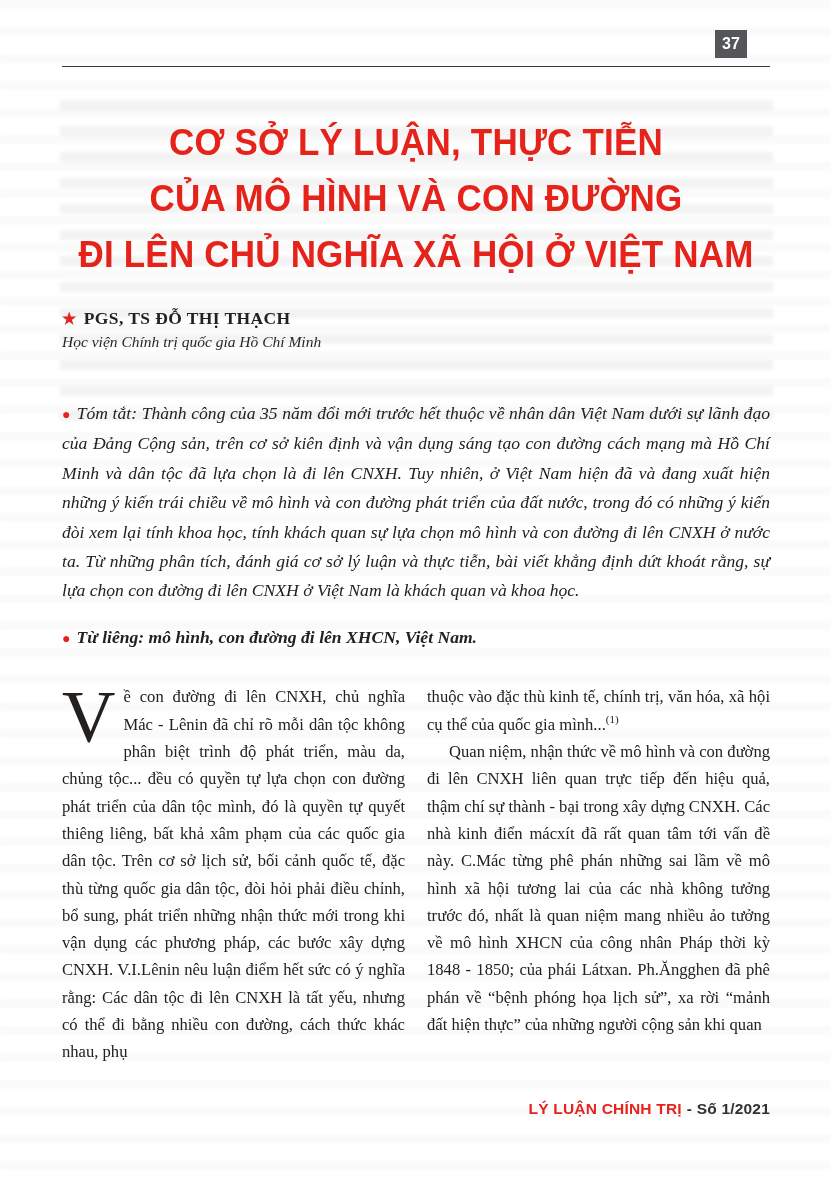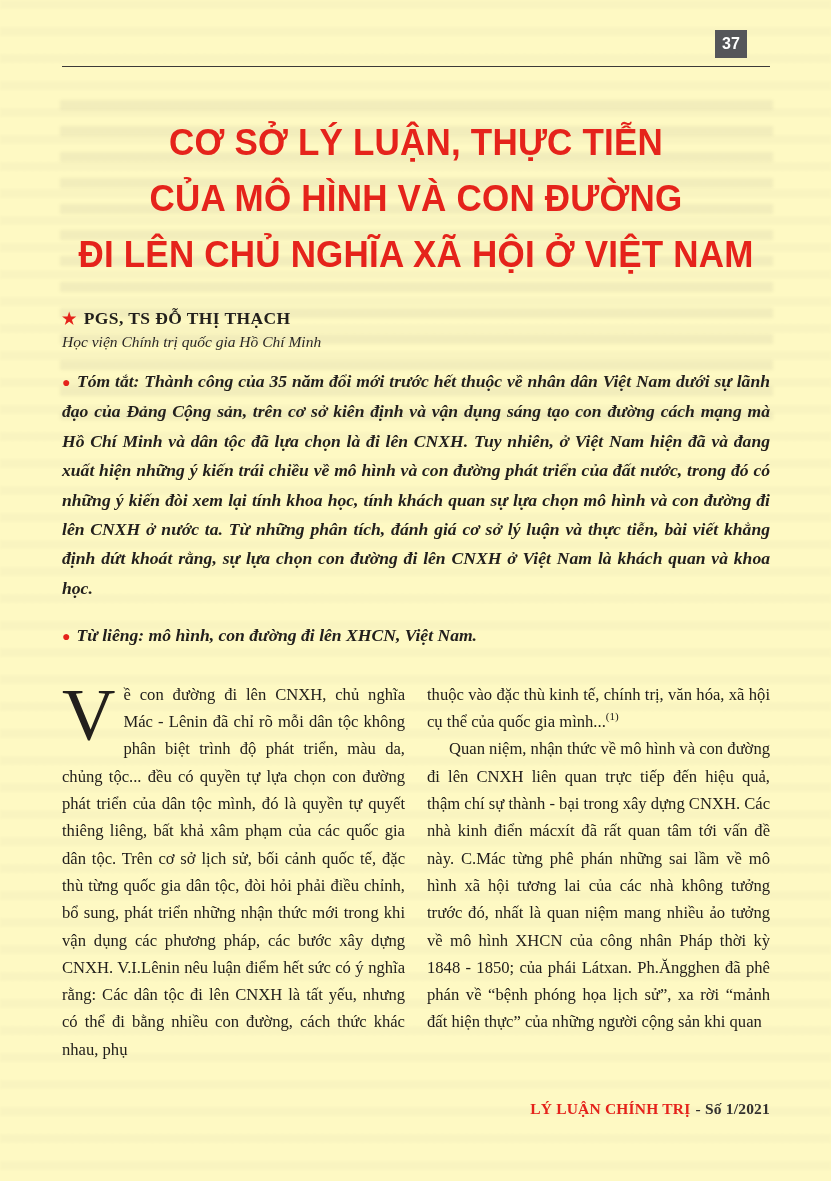--- a/index.html
+++ b/index.html
@@ -1,19 +1,19 @@
 <!DOCTYPE html>
 <html><head>
 <meta charset="utf-8">
 <style>
   html, body { margin:0; padding:0; background:#e9e9e6; }
   .page {
     position:relative;
     width:831px; height:1181px;
-    background:#fef9c3;
+    background:#ffffff;
     overflow:hidden;
     font-family:"Liberation Serif", serif;
     color:#23201d;
   }
   
   .bleed {
     position:absolute; inset:0;
     background:
       repeating-linear-gradient(180deg,
         rgba(90,90,95,0.05) 0px, rgba(90,90,95,0.05) 9px,
@@ -73,22 +73,22 @@
   .star { color:#e5231b; font-size:16px; margin-right:7px; }
   .affiliation {
     margin-top:4px;
     text-align:left;
     font-style:italic;
     font-size:15.5px;
     color:#2a2724;
   }
 
   .abstract {
-    margin-top:16px;
-    font-weight:bold;
+    margin-top:48px;
+    font-weight:normal;
     font-style:italic;
     font-size:17.6px;
     line-height:29.4px;
     text-align:justify;
   }
   .bullet { color:#e5231b; font-style:normal; font-size:14px; margin-right:6px; }
   .keywords {
     margin-top:9px;
     font-weight:bold;
     font-style:italic;
@@ -109,21 +109,21 @@
     float:left;
     font-size:74px;
     line-height:60px;
     padding:4px 8px 0 0;
     color:#23201d;
   }
   sup.fnote { font-size:11px; line-height:0; }
 
   .footer {
     position:absolute; right:61px; top:1100px;
-    font-family:Liberation Serif, serif;
+    font-family:Liberation Sans, sans-serif;
     font-weight:bold;
     font-size:15.5px;
     letter-spacing:.2px;
   }
   .footer .journal { color:#e5231b; }
   .footer .issue { color:#33312e; margin-left:5px; }
 </style>
 </head>
 <body>
 

